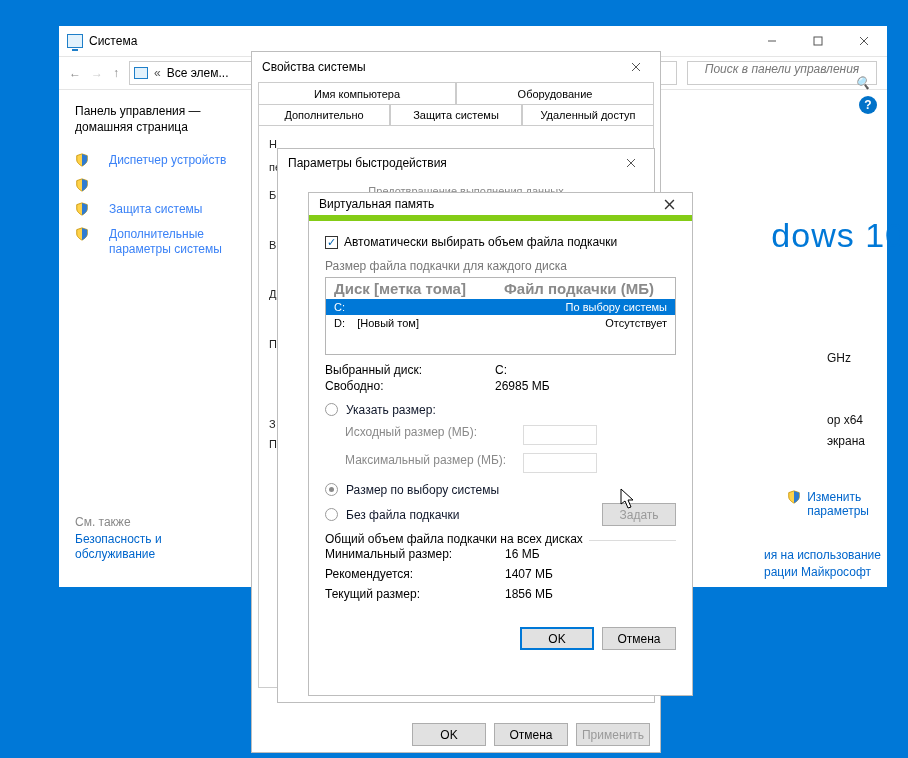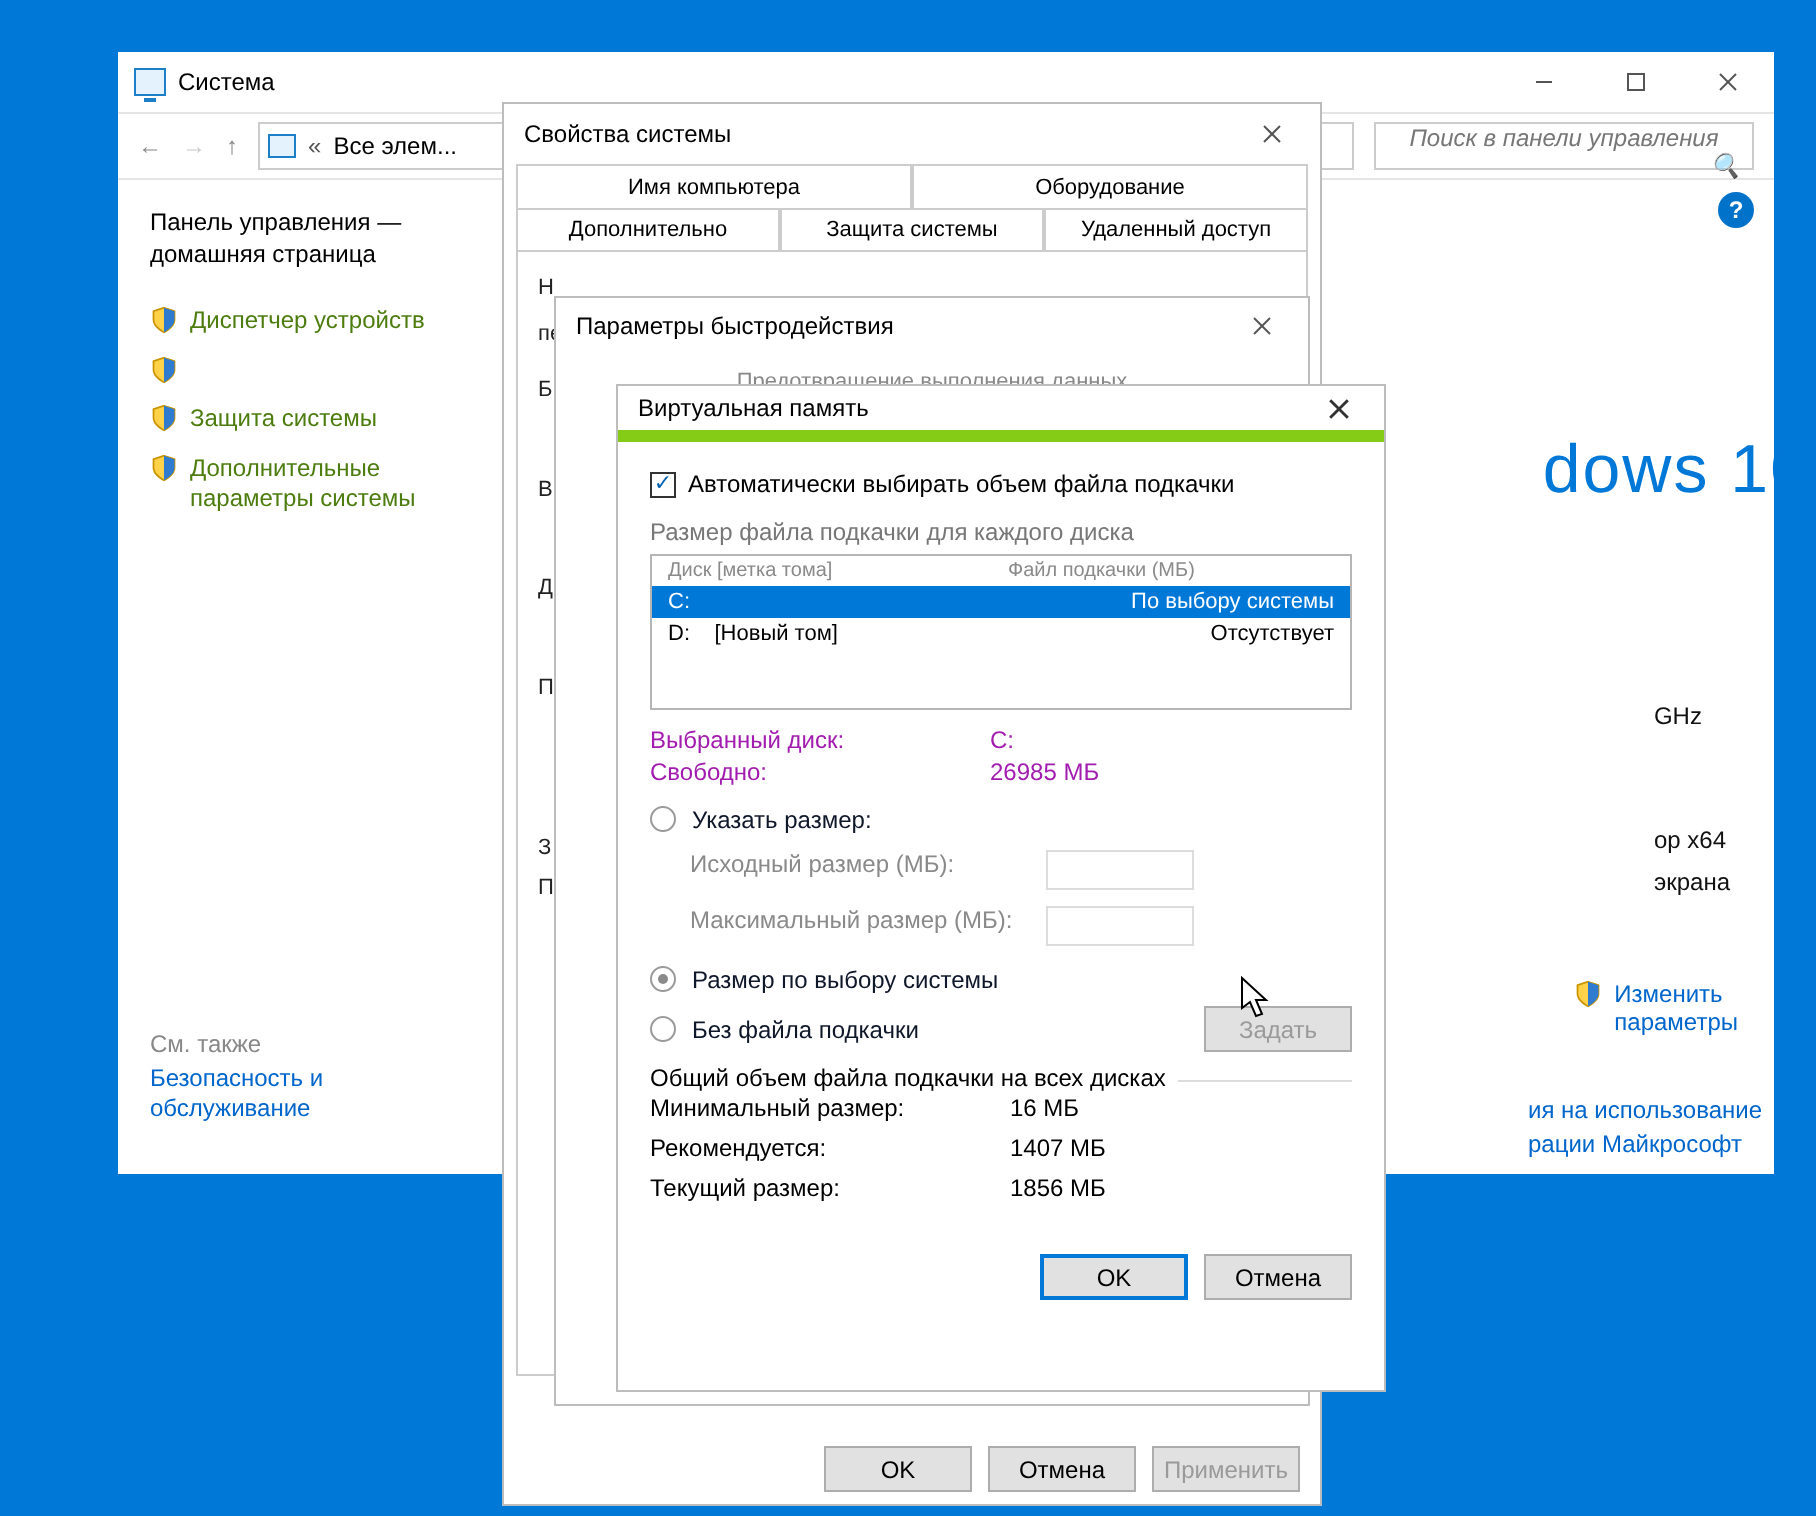--- a/index.html
+++ b/index.html
@@ -18,21 +18,21 @@
   .navarrow { color:#888; }
   .addrbox { flex:1; height:24px; border:1px solid #ccc; display:flex; align-items:center; padding:0 4px; gap:6px; }
   .addrbox .mini-mon { width:14px; height:12px; border:1px solid #1e7fc9; background:#e3f2fc;}
   .chevrons { color:#555; }
   .addrtxt { font-size:12px; }
   .searchbox { width:190px; height:24px; border:1px solid #ccc; display:flex; align-items:center; padding:0 6px; color:#777; font-style:italic;flex-direction:column; }
   .searchbox .mag { margin-left:auto; color:#555;}
   .sys-body { display:flex; height: calc(100% - 64px); }
   .leftpane { width:185px; padding:14px 6px 0 16px; }
   .cp-home { font-size:12px; margin-bottom:18px; line-height:1.3;}
-  .shield-link { display:flex; align-items:flex-start; gap:6px; margin-bottom:10px; color:#4d7c0f; font-size:12px; line-height:1.25;}
+  .shield-link { display:flex; align-items:flex-start; gap:20px; margin-bottom:10px; color:#3b82f6; font-size:12px; line-height:1.25;}
   .shield { width:14px; height:14px; flex:none;}
   .shield svg{width:14px;height:14px;}
   .seealso { position:absolute; left:16px; bottom:58px; color:#888; font-size:12px;}
   .seealso-link { position:absolute; left:16px; bottom:24px; color:#0066cc; font-size:12px; line-height:1.3;}
   .rightpane { flex:1; position:relative; padding:12px 16px; }
   .helpcircle { position:absolute; right:10px; top:6px; width:18px; height:18px; border-radius:50%; background:#0172c9; color:#fff; display:flex; align-items:center; justify-content:center; font-size:12px; font-weight:bold;}
   .brand { position:absolute; right:-18px; top:126px; font-size:34px; color:#0078d7; letter-spacing:1px; font-weight:300;}
   .rightinfo { position:absolute; right:22px; top:258px; font-size:12px; color:#111; line-height:1.8;}
   .changelink { position:absolute; right:18px; top:400px; display:flex; gap:6px; color:#0066cc; align-items:flex-start;}
   .liclinks { position:absolute; right:6px; bottom:6px; text-align:left; color:#0066cc; font-size:12px; line-height:1.4;}
@@ -66,28 +66,28 @@
   .vm { position:absolute; left:308px; top:192px; width:385px; height:504px; background:#fff; border:1px solid #bdbdbd;}
   .vm-titlebar { height:28px; display:flex; align-items:center; padding:0 10px; border-bottom:6px solid #84cc16;}
   .vm-title { font-size:12px;}
   .vm-close { margin-left:auto; width:26px; height:20px; display:flex; align-items:center; justify-content:center;}
   .vm-body { padding:14px 16px; font-size:12px;}
   .chkrow { display:flex; align-items:center; gap:6px; margin-bottom:10px;}
   .chkbox { width:13px; height:13px; border:1px solid #333; display:flex; align-items:center; justify-content:center;}
   .chkbox .mark { color:#0063b1; font-size:11px; line-height:1;}
   .section-label { color:#777; margin-bottom:4px;}
   .drivelist { border:1px solid #b5b5b5; height:78px; background:#fff;}
-  .drivehdr { display:flex; padding:2px 8px; font-size:10px; color:#8a8a8a;}
+  .drivehdr { display:flex; padding:2px 8px; font-size:15px; color:#8a8a8a;font-weight:bold;}
   .drivehdr .c1 { width:170px;}
   .driverow { display:flex; padding:2px 8px; font-size:11px;}
   .driverow .c1 { width:170px;}
   .driverow.sel { background:#0078d7; color:#fff;}
   .driverow .c2 { flex:1; text-align:right;}
   .cursor { position:absolute; left:620px; top:488px; pointer-events:none;}
-  .kv { display:flex; margin-top:8px; color:#a21caf;}
+  .kv { display:flex; margin-top:8px; color:#000000;}
   .kv .k { width:170px;} .kv .v{}
   .radiorow { display:flex; align-items:flex-start; gap:8px; margin-top:10px; color:#0f172a;}
   .radio { width:13px; height:13px; border:1px solid #9a9a9a; border-radius:50%; position:relative;}
   .radio.sel::after { content:""; position:absolute; inset:3px; background:#8a8a8a; border-radius:50%;}
   .sizerow { display:flex; margin-top:8px; color:#8a8a8a;}
   .sizerow .lab { width:198px; padding-left:20px;}
   .numbox { width:74px; height:20px; border:1px solid #dcdcdc; background:#fff;}
   .groupline { border-top:1px solid #dcdcdc; margin:14px 0 4px 0; position:relative;}
   .groupline .cap { position:absolute; top:-9px; left:0; background:#fff; padding-right:6px; font-size:12px;}
   .tot { display:flex; font-size:12px; margin-top:6px;align-items:flex-end;}

